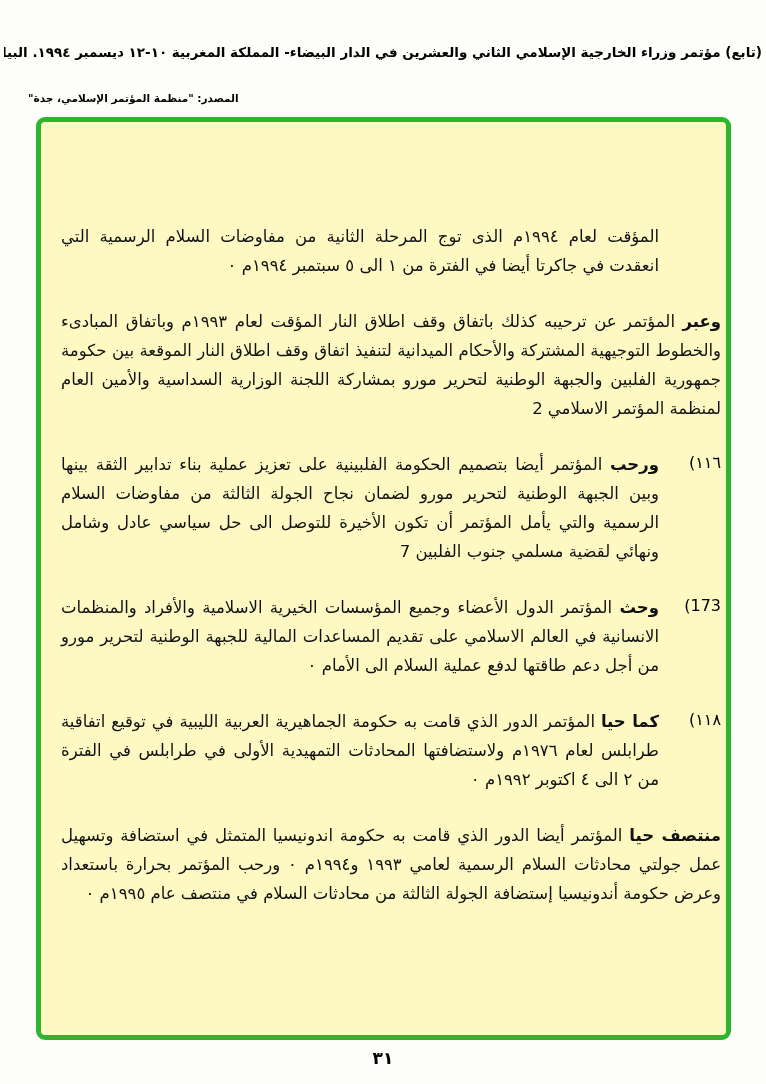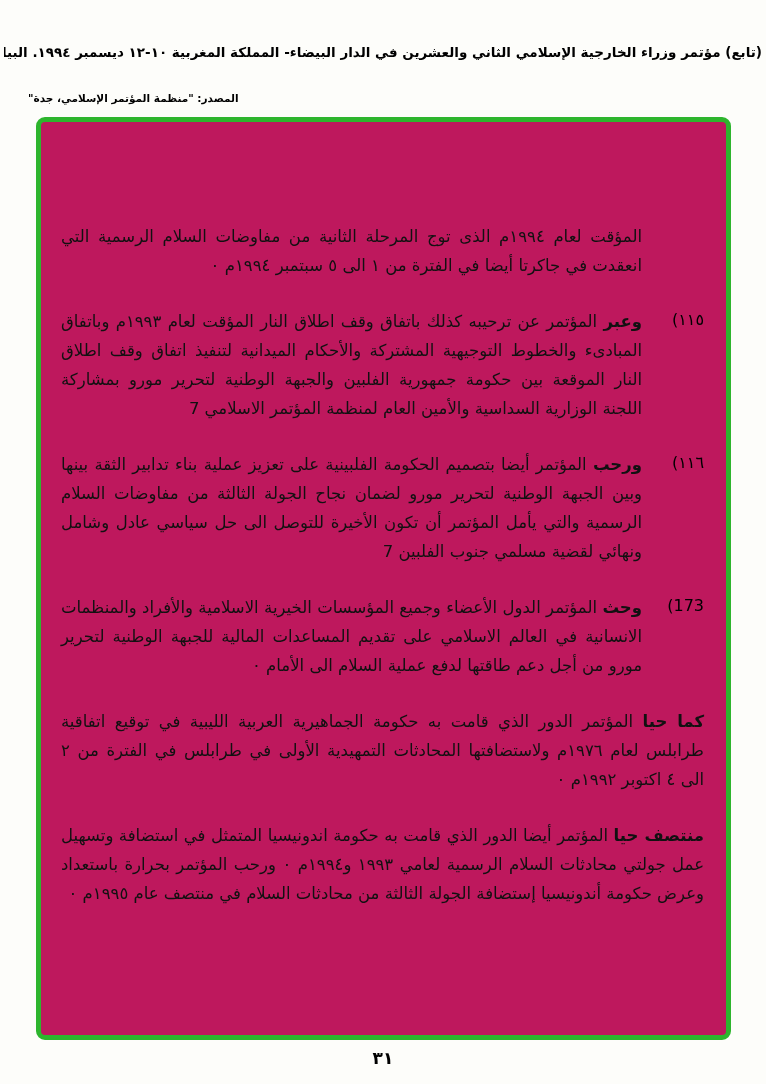--- a/index.html
+++ b/index.html
@@ -40,22 +40,22 @@
   }
   .doc-frame {
     position: absolute;
     top: 117px;
     left: 36px;
     width: 695px;
     height: 923px;
     box-sizing: border-box;
     border: 5px solid #2db52d;
     border-radius: 9px;
-    background: #be185d;
-    padding: 100px 22px 0 20px;
+    background: #fef9c3;
+    padding: 100px 5px 0 20px;
   }
   .para {
     display: flex;
     direction: rtl;
     margin: 0 0 27px 0;
   }
   .para:last-child {
     margin-top: 14px;
   }
   .para-num {
@@ -100,35 +100,35 @@
   <div class="source-line">المصدر: "منظمة المؤتمر الإسلامي، جدة"</div>
 
   <div class="doc-frame" style="border-color: rgb(45, 181, 45);">
 
     <div class="para">
       <div class="para-num"></div>
       <div class="para-text"><b class="lead"></b><span>المؤقت لعام ١٩٩٤م الذى توج المرحلة الثانية من مفاوضات السلام الرسمية التي انعقدت في جاكرتا أيضا في الفترة من ١ الى ٥ سبتمبر ١٩٩٤م ٠</span></div>
     </div>
 
     <div class="para">
-      <div class="para-num">(١١٥</div>
-      <div class="para-text"><b class="lead">وعبر</b><span> المؤتمر عن ترحيبه كذلك باتفاق وقف اطلاق النار المؤقت لعام ١٩٩٣م وباتفاق المبادىء والخطوط التوجيهية المشتركة والأحكام الميدانية لتنفيذ اتفاق وقف اطلاق النار الموقعة بين حكومة جمهورية الفلبين والجبهة الوطنية لتحرير مورو بمشاركة اللجنة الوزارية السداسية والأمين العام لمنظمة المؤتمر الاسلامي 7</span></div>
+      <div class="para-text"><b class="lead">وعبر</b><span> المؤتمر عن ترحيبه كذلك باتفاق وقف اطلاق النار المؤقت لعام ١٩٩٣م وباتفاق المبادىء والخطوط التوجيهية المشتركة والأحكام الميدانية لتنفيذ اتفاق وقف اطلاق النار الموقعة بين حكومة جمهورية الفلبين والجبهة الوطنية لتحرير مورو بمشاركة اللجنة الوزارية السداسية والأمين العام لمنظمة المؤتمر الاسلامي 2</span></div>
     </div>
 
     <div class="para">
       <div class="para-num">(١١٦</div>
       <div class="para-text"><b class="lead">ورحب</b><span> المؤتمر أيضا بتصميم الحكومة الفلبينية على تعزيز عملية بناء تدابير الثقة بينها وبين الجبهة الوطنية لتحرير مورو لضمان نجاح الجولة الثالثة من مفاوضات السلام الرسمية والتي يأمل المؤتمر أن تكون الأخيرة للتوصل الى حل سياسي عادل وشامل ونهائي لقضية مسلمي جنوب الفلبين 7</span></div>
     </div>
 
     <div class="para">
       <div class="para-num">(173</div>
       <div class="para-text"><b class="lead">وحث</b><span> المؤتمر الدول الأعضاء وجميع المؤسسات الخيرية الاسلامية والأفراد والمنظمات الانسانية في العالم الاسلامي على تقديم المساعدات المالية للجبهة الوطنية لتحرير مورو من أجل دعم طاقتها لدفع عملية السلام الى الأمام ٠</span></div>
     </div>
 
     <div class="para">
+      <div class="para-num">(١١٨</div>
       <div class="para-text"><b class="lead">كما حيا</b><span> المؤتمر الدور الذي قامت به حكومة الجماهيرية العربية الليبية في توقيع اتفاقية طرابلس لعام ١٩٧٦م ولاستضافتها المحادثات التمهيدية الأولى في طرابلس في الفترة من ٢ الى ٤ اكتوبر ١٩٩٢م ٠</span></div>
     </div>
 
     <div class="para">
       <div class="para-text"><b class="lead">منتصف حيا</b><span> المؤتمر أيضا الدور الذي قامت به حكومة اندونيسيا المتمثل في استضافة وتسهيل عمل جولتي محادثات السلام الرسمية لعامي ١٩٩٣ و١٩٩٤م ٠ ورحب المؤتمر بحرارة باستعداد وعرض حكومة أندونيسيا إستضافة الجولة الثالثة من محادثات السلام في منتصف عام ١٩٩٥م ٠</span></div>
     </div>
 
   </div>
 
   <div class="page-number">٣١</div>

